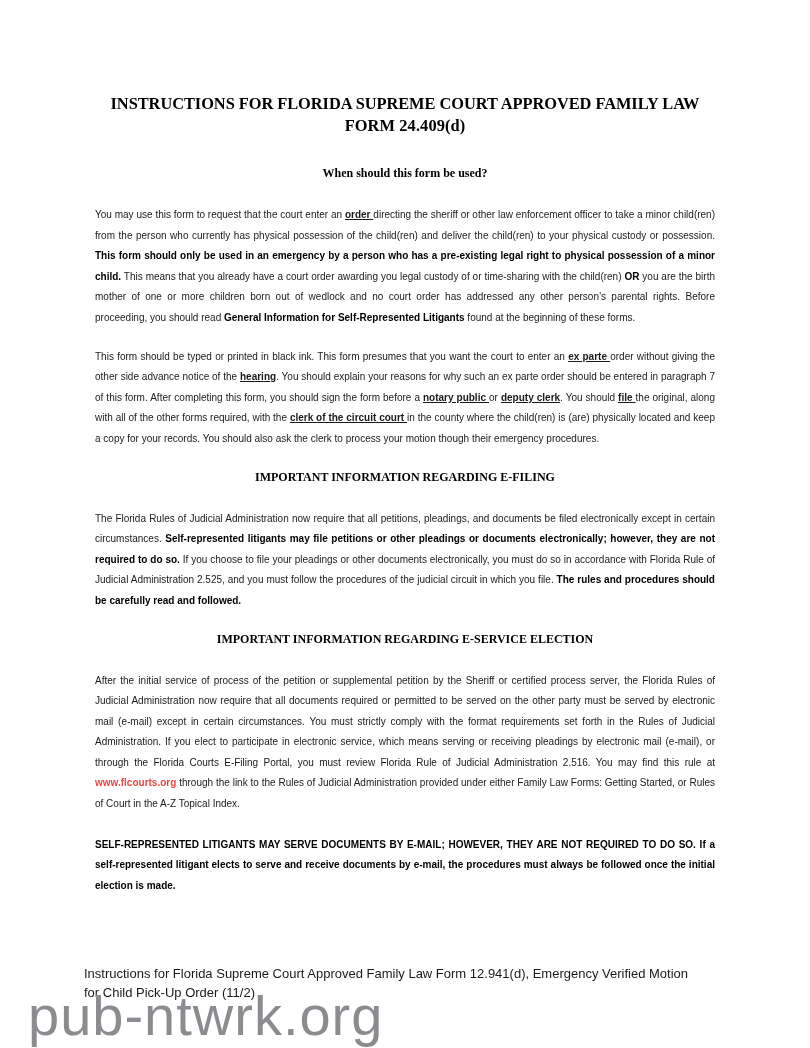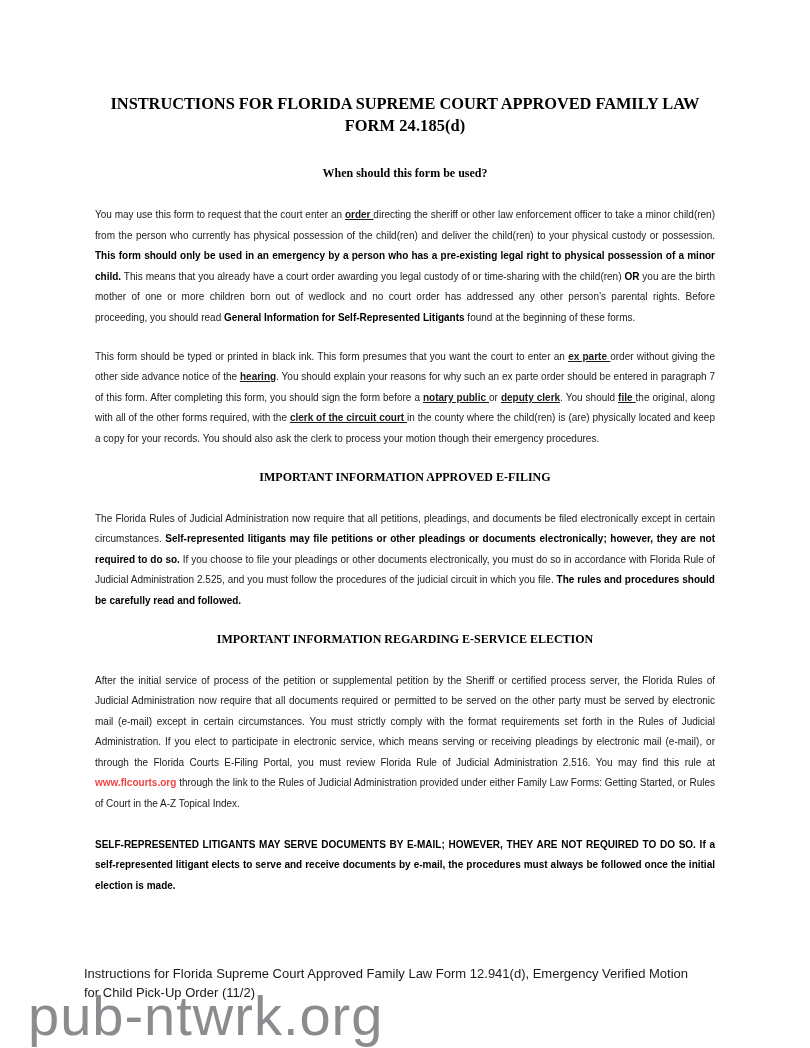--- a/index.html
+++ b/index.html
@@ -109,42 +109,42 @@
 </style>
 </head>
 <body>
 
 <div class="page">
 
   <div class="content">
 
     <h1 class="doc-title">
       <span class="tline wide">INSTRUCTIONS FOR FLORIDA SUPREME COURT APPROVED FAMILY LAW</span>
-      <span class="tline">FORM 24.185(d)</span>
+      <span class="tline">FORM 24.409(d)</span>
     </h1>
 
     <div class="sp-30"></div>
 
     <h2 class="section-heading">When should this form be used?</h2>
 
     <div class="sp-24"></div>
 
     <p class="para">
       <span>You may use this form to request that the court enter an </span><span class="u">order </span><span>directing the sheriff or other law enforcement officer to take a minor child(ren) from the person who currently has physical possession of the child(ren) and deliver the child(ren) to your physical custody or possession.  </span><b>This form should only be used in an emergency by a person who has a pre-existing legal right to physical possession of a minor child.</b><span>  This means that you already have a court order awarding you legal custody of or time-sharing with the child(ren) </span><b>OR</b><span> you are the birth mother of one or more children born out of wedlock and no court order has addressed any other person’s parental rights.  Before proceeding, you should read </span><b>General Information for Self-Represented Litigants</b><span> found at the beginning of these forms.</span>
     </p>
 
     <div class="sp-18"></div>
 
     <p class="para">
       <span>This form should be typed or printed in black ink. This form presumes that you want the court to enter an </span><span class="u">ex parte </span><span>order without giving the other side advance notice of the </span><span class="u">hearing</span><span>.  You should explain your reasons for why such an ex parte order should be entered in paragraph 7 of this form. After completing this form, you should sign the form before a </span><span class="u">notary public </span><span>or </span><span class="u">deputy clerk</span><span>.  You should </span><span class="u">file </span><span>the original, along with all of the other forms required, with the </span><span class="u">clerk of the circuit court </span><span>in the county where the child(ren) is (are) physically located and keep a copy for your records. You should also ask the clerk to process your motion though their emergency procedures.</span>
     </p>
 
     <div class="sp-20"></div>
 
-    <h2 class="section-heading">IMPORTANT INFORMATION APPROVED E-FILING</h2>
+    <h2 class="section-heading">IMPORTANT INFORMATION REGARDING E-FILING</h2>
 
     <div class="sp-24"></div>
 
     <p class="para">
       <span>The Florida Rules of Judicial Administration now require that all petitions, pleadings, and documents be filed electronically except in certain circumstances.  </span><b>Self-represented litigants may file petitions or other pleadings or documents electronically; however, they are not required to do so.</b><span>  If you choose to file your pleadings or other documents electronically, you must do so in accordance with Florida Rule of Judicial Administration 2.525, and you must follow the procedures of the judicial circuit in which you file. </span><b>The rules and procedures should be carefully read and followed.</b>
     </p>
 
     <div class="sp-20"></div>
 
     <h2 class="section-heading">IMPORTANT INFORMATION REGARDING E-SERVICE ELECTION</h2>

